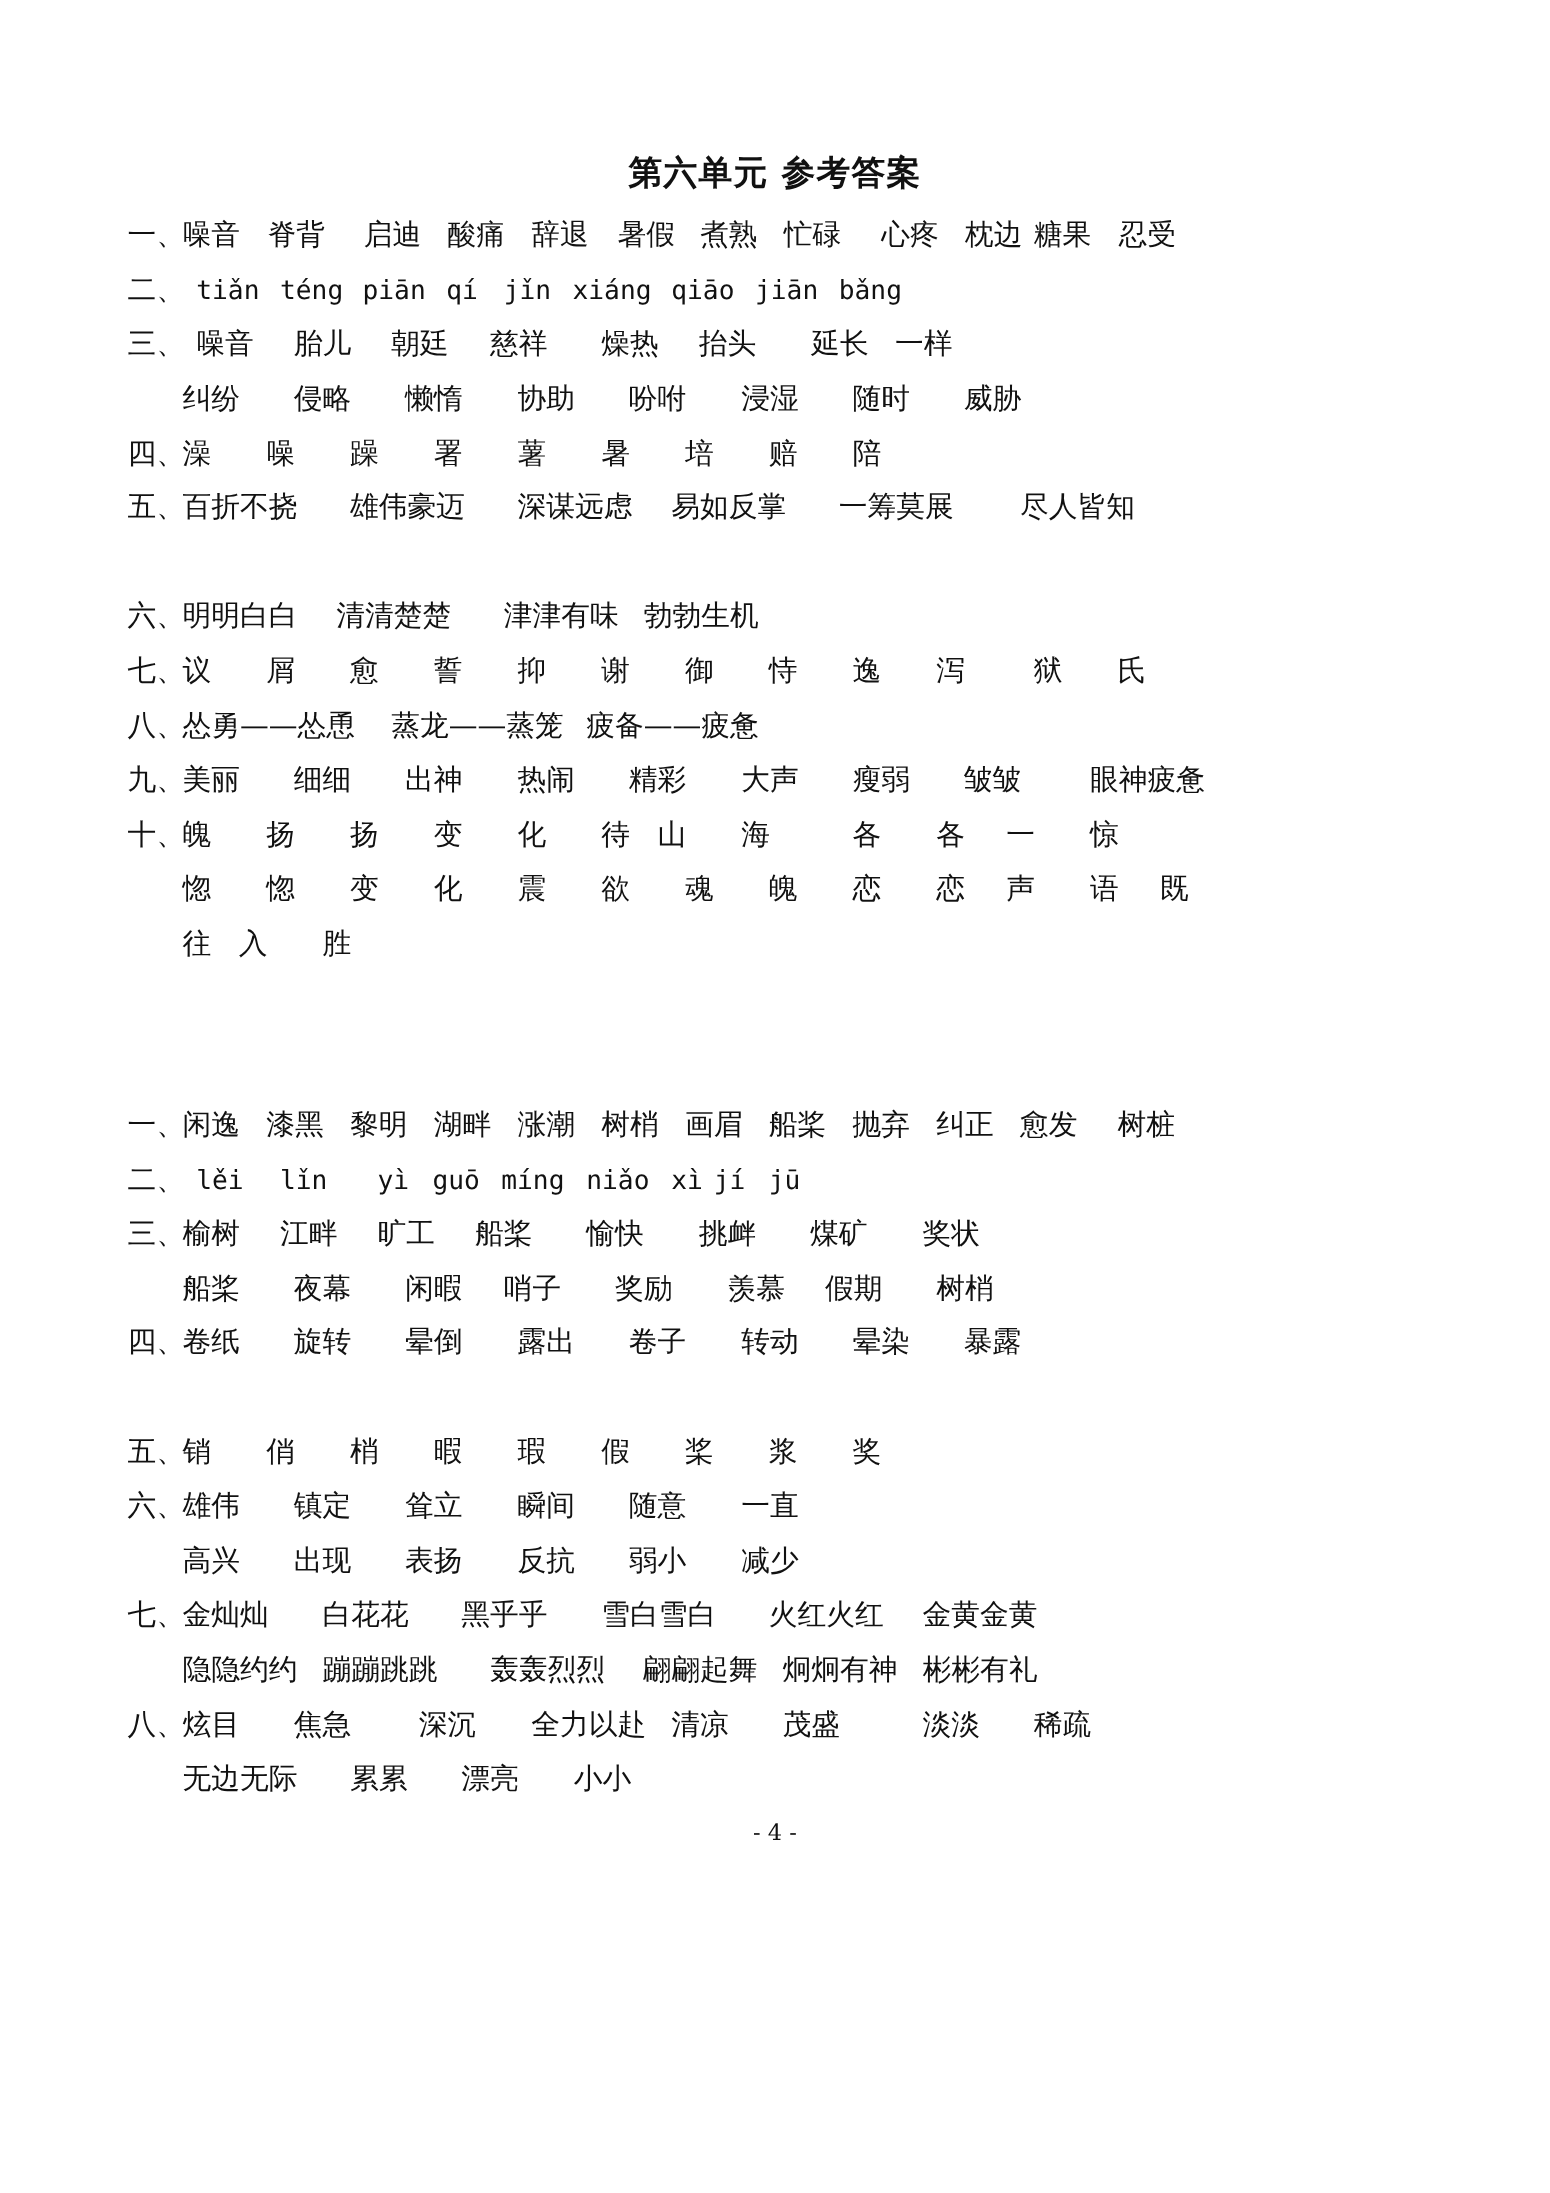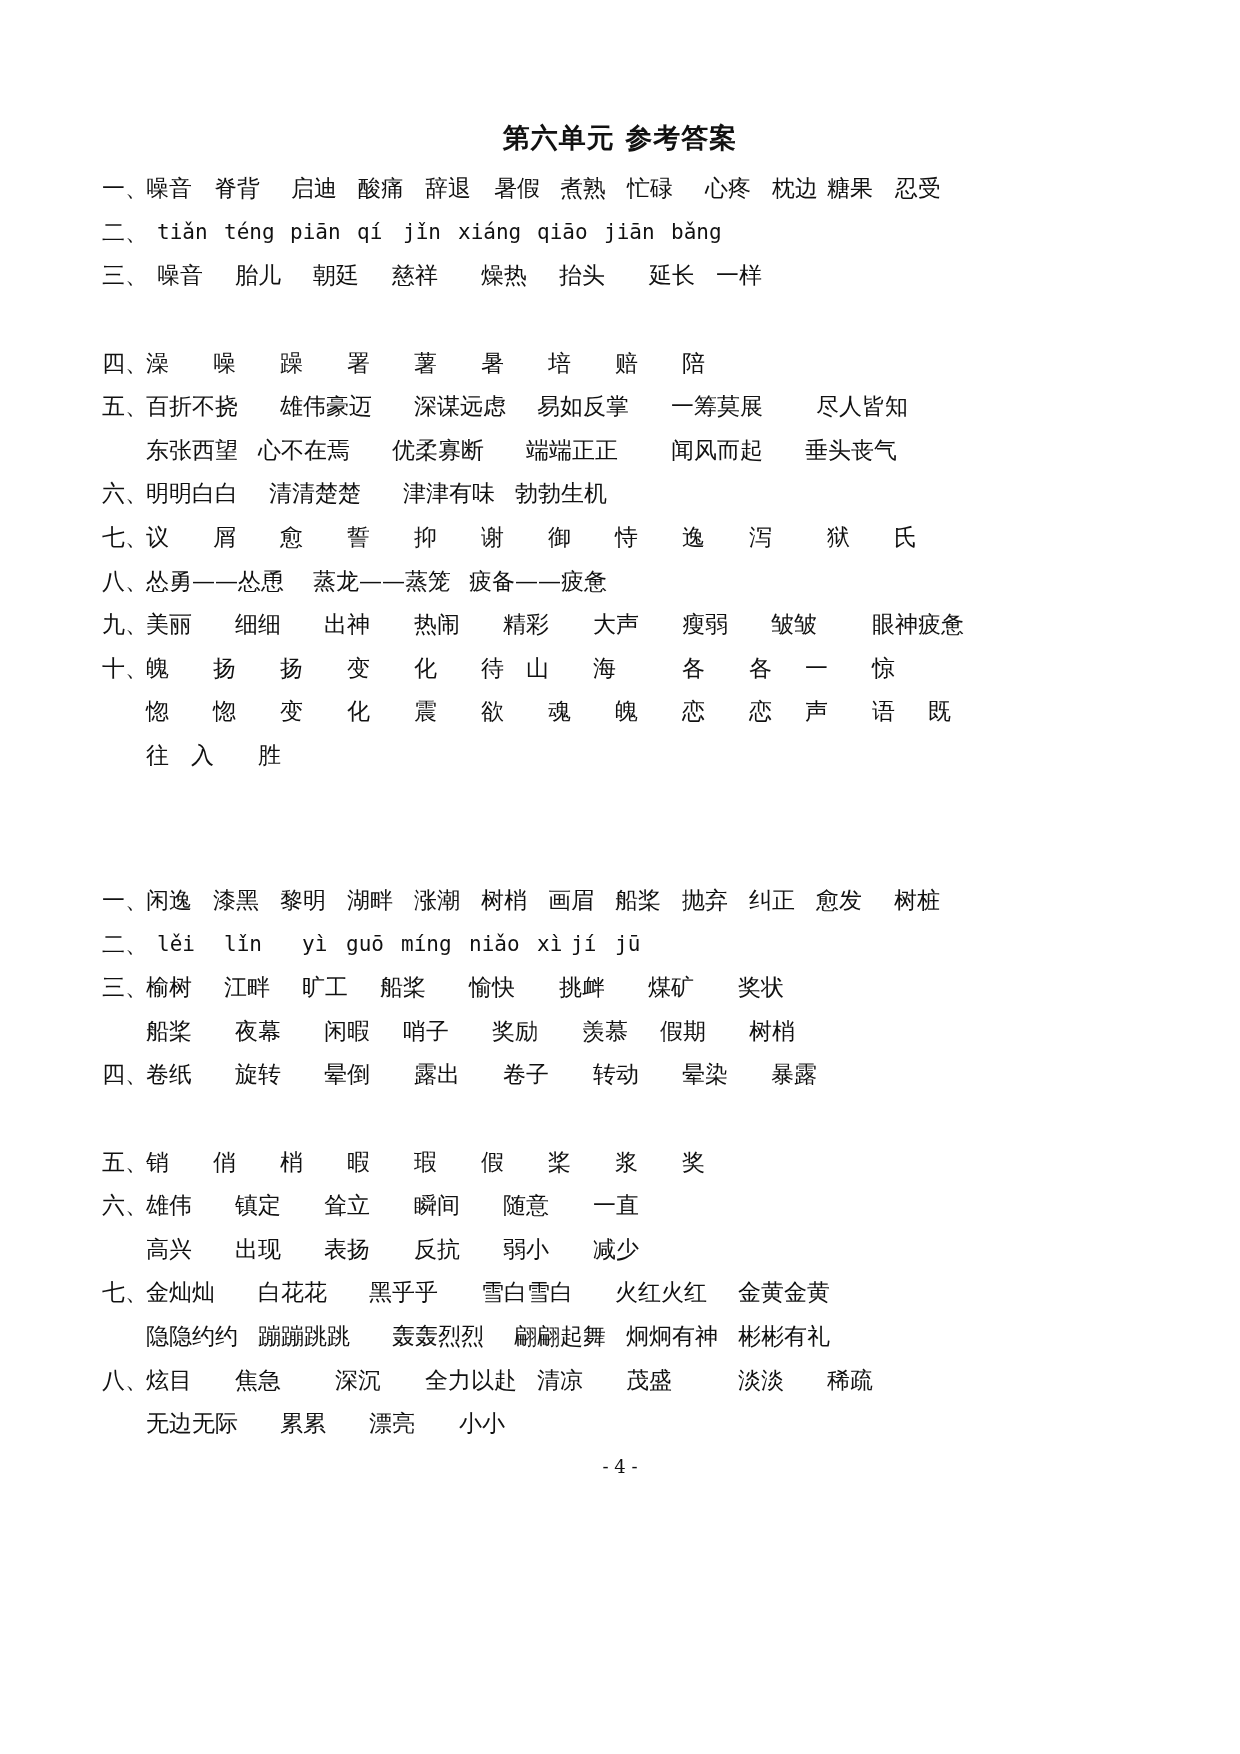--- a/index.html
+++ b/index.html
@@ -56,20 +56,30 @@
     <span class="w" style="left:157px">噪音</span>
     <span class="w" style="left:235px">胎儿</span>
     <span class="w" style="left:313px">朝廷</span>
     <span class="w" style="left:392px">慈祥</span>
     <span class="w" style="left:481px">燥热</span>
     <span class="w" style="left:559px">抬头</span>
     <span class="w" style="left:649px">延长</span>
     <span class="w" style="left:716px">一样</span>
   </div>
 
+  <div class="line" style="top:303px">
+    <span class="w" style="left:146px">纠纷</span>
+    <span class="w" style="left:235px">侵略</span>
+    <span class="w" style="left:324px">懒惰</span>
+    <span class="w" style="left:414px">协助</span>
+    <span class="w" style="left:503px">吩咐</span>
+    <span class="w" style="left:593px">浸湿</span>
+    <span class="w" style="left:682px">随时</span>
+    <span class="w" style="left:771px">威胁</span>
+  </div>
 
   <div class="line" style="top:347px">
     <span class="num" style="left:102px">四、</span>
     <span class="w" style="left:146px">澡</span>
     <span class="w" style="left:213px">噪</span>
     <span class="w" style="left:280px">躁</span>
     <span class="w" style="left:347px">署</span>
     <span class="w" style="left:414px">薯</span>
     <span class="w" style="left:481px">暑</span>
     <span class="w" style="left:548px">培</span>
@@ -80,28 +90,20 @@
   <div class="line" style="top:390px">
     <span class="num" style="left:102px">五、</span>
     <span class="w" style="left:146px">百折不挠</span>
     <span class="w" style="left:280px">雄伟豪迈</span>
     <span class="w" style="left:414px">深谋远虑</span>
     <span class="w" style="left:537px">易如反掌</span>
     <span class="w" style="left:671px">一筹莫展</span>
     <span class="w" style="left:816px">尽人皆知</span>
   </div>
 
-  <div class="line" style="top:434px">
-    <span class="w" style="left:146px">东张西望</span>
-    <span class="w" style="left:258px">心不在焉</span>
-    <span class="w" style="left:392px">优柔寡断</span>
-    <span class="w" style="left:526px">端端正正</span>
-    <span class="w" style="left:671px">闻风而起</span>
-    <span class="w" style="left:805px">垂头丧气</span>
-  </div>
 
   <div class="line" style="top:477px">
     <span class="num" style="left:102px">六、</span>
     <span class="w" style="left:146px">明明白白</span>
     <span class="w" style="left:269px">清清楚楚</span>
     <span class="w" style="left:403px">津津有味</span>
     <span class="w" style="left:515px">勃勃生机</span>
   </div>
 
   <div class="line" style="top:521px">

